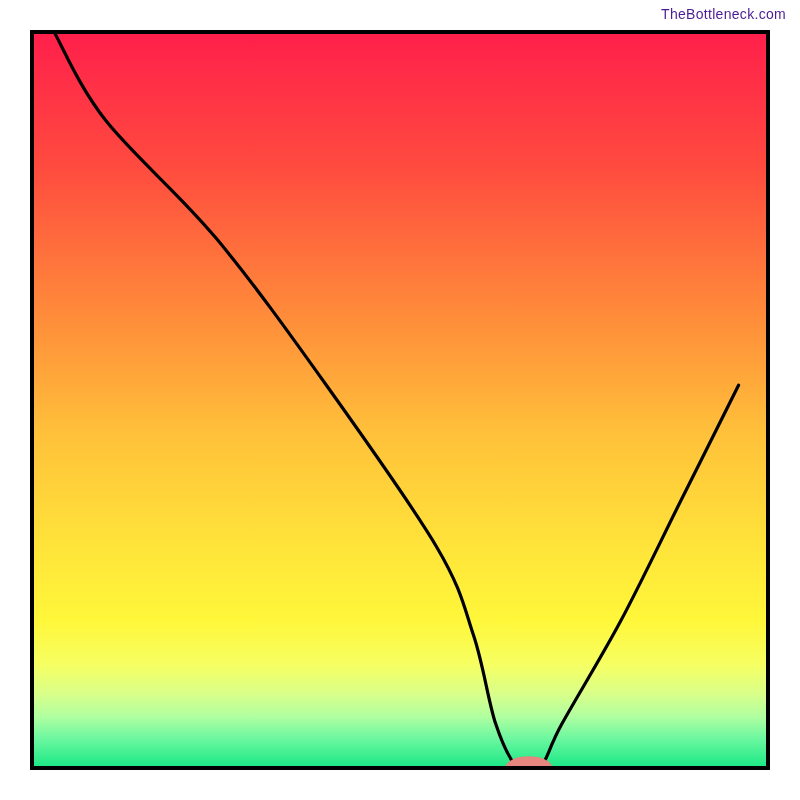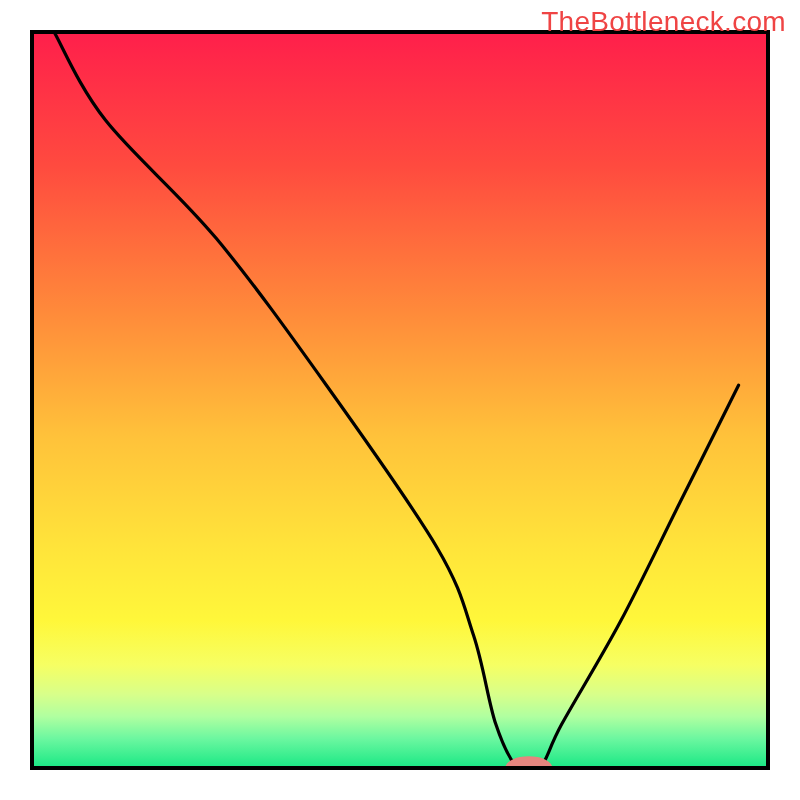--- a/index.html
+++ b/index.html
@@ -13,22 +13,22 @@
   .wrap {
     position: relative;
     width: 800px;
     height: 800px;
   }
   .watermark {
     position: absolute;
     top: 6px;
     right: 14px;
     font-family: Arial, Helvetica, sans-serif;
-    font-size: 28px;
-    color: #ef4444;
+    font-size: 14px;
+    color: #4c1d95;
     font-weight: 500;
     letter-spacing: 0.3px;
     user-select: none;
   }
   svg {
     display: block;
   }
 </style>
 </head>
 <body>

